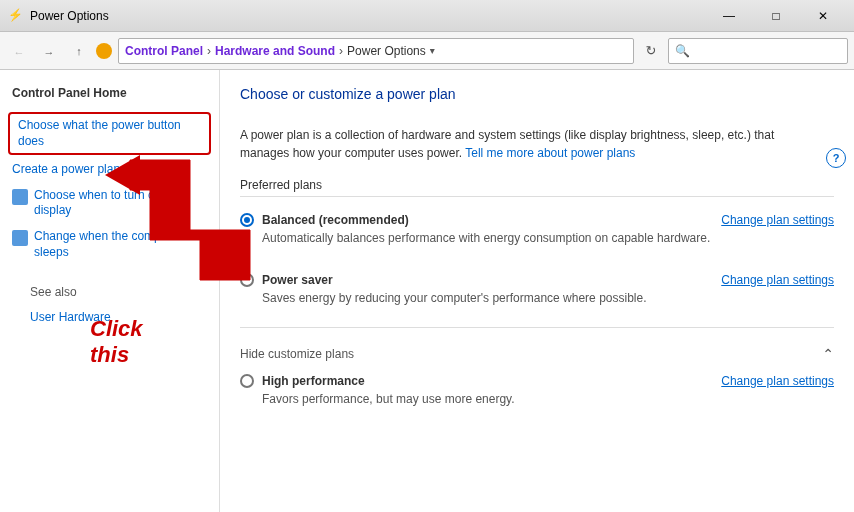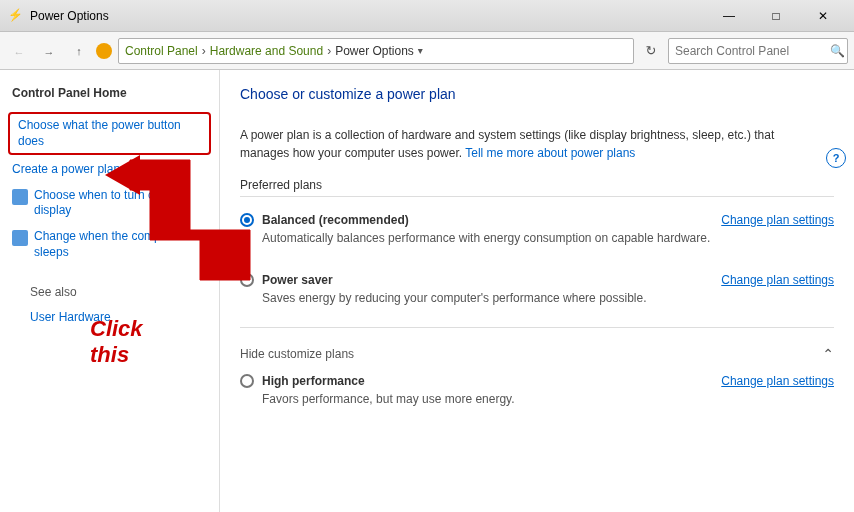--- a/index.html
+++ b/index.html
@@ -37,21 +37,21 @@
       width: 26px; height: 26px; border: 1px solid transparent; background: transparent;
       cursor: pointer; border-radius: 2px; display: flex; align-items: center; justify-content: center;
       font-size: 11px; color: #555;
     }
     .nav-btn.disabled { color: #bbb; cursor: default; }
     .breadcrumb-bar {
       flex: 1; height: 26px; background: white; border: 1px solid #b0b0b0;
       display: flex; align-items: center; padding: 0 6px; font-size: 12px; color: #333;
       border-radius: 2px;
     }
-    .breadcrumb-item { color: #4d7c0f; cursor: pointer; }
+    .breadcrumb-item { color: #6d28d9; cursor: pointer; font-weight: bold; }
     .breadcrumb-sep { margin: 0 4px; color: #555; }
     .breadcrumb-current { color: #333; }
     .breadcrumb-dropdown { margin-left: 4px; color: #555; cursor: pointer; font-size: 10px; }
     .refresh-btn {
       width: 26px; height: 26px; border: 1px solid transparent; background: transparent;
       cursor: pointer; border-radius: 2px; display: flex; align-items: center; justify-content: center;
       font-size: 13px; color: #555;
     }
     .search-box {
       width: 180px; height: 26px; border: 1px solid #b0b0b0; background: white;
@@ -198,21 +198,20 @@
   <div class="breadcrumb-bar">
     <span class="breadcrumb-item">Control Panel</span>
     <span class="breadcrumb-sep">›</span>
     <span class="breadcrumb-item">Hardware and Sound</span>
     <span class="breadcrumb-sep">›</span>
     <span class="breadcrumb-current">Power Options</span>
     <span class="breadcrumb-dropdown">▾</span>
   </div>
   <button class="refresh-btn">↻</button>
   <div class="search-box">
-    <input class="search-input" type="text" placeholder="Search Control Panel" style="">
     <span class="search-icon-btn">🔍</span>
   </div>
 </div>
 
 <div class="main-layout">
 
   <div class="sidebar">
     <div class="sidebar-title">Control Panel Home</div>
 
     <a class="sidebar-link highlighted">Choose what the power button does</a>

